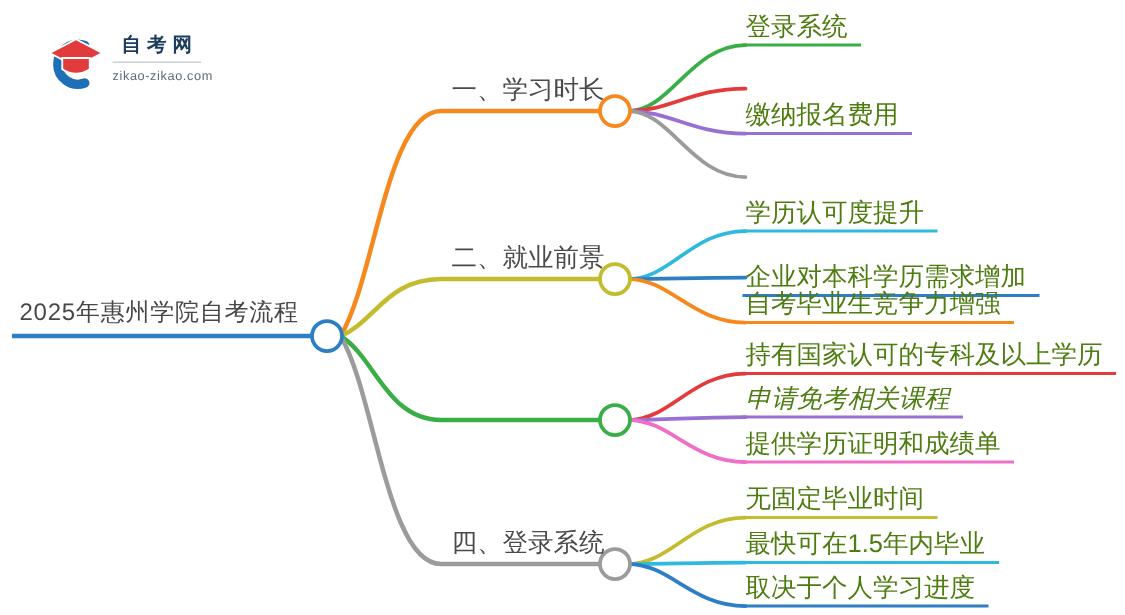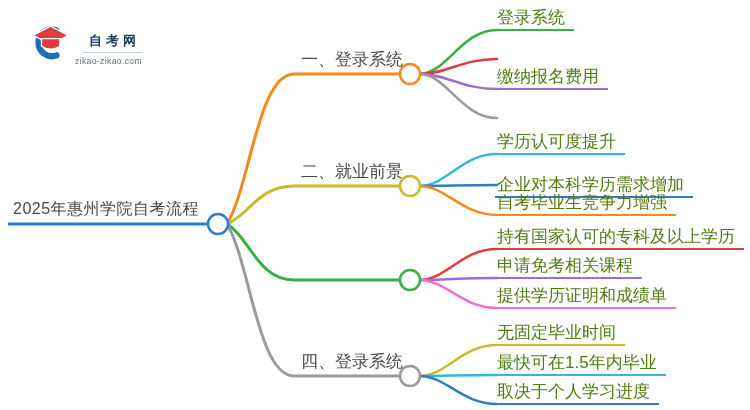--- a/index.html
+++ b/index.html
@@ -13,21 +13,21 @@
     color:#474747;white-space:nowrap;letter-spacing:0.5px;
   }
   .branch-label{
     position:absolute;font-size:17px;line-height:22px;color:#4a4a4a;white-space:nowrap;
   }
   .child-label{
     position:absolute;font-size:17px;line-height:21px;color:#4d7c0f;white-space:nowrap;
     padding:0 9px 1px 2px;border-bottom:2.5px solid #999;
   }
   .logo{position:absolute;left:29px;top:21px;display:flex;align-items:flex-start;gap:6px;}
-  .logo-textcol{display:flex;flex-direction:column;align-items:flex-end;margin-top:12px;}
+  .logo-textcol{display:flex;flex-direction:column;align-items:flex-start;margin-top:1px;}
   .logo-title{
     font-size:13px;font-weight:700;color:#1c3c5e;letter-spacing:4px;
     padding:0 2px 4px 6px;border-bottom:1px solid #c9d2d8;line-height:15px;
   }
   .logo-domain{font-size:8.5px;color:#5a6b7a;letter-spacing:0.4px;padding-top:3px;line-height:10px;}
 </style>
 </head>
 <body>
 
 <div id="stage">
@@ -67,25 +67,25 @@
       <path d="M15 21 v9 q11 7 22 0 v-9 z" fill="#e23b3b" stroke="#ffffff" stroke-width="1.5"></path>
     </svg>
     <div class="logo-textcol">
       <div class="logo-title">自考网</div>
       <div class="logo-domain">zikao-zikao.com</div>
     </div>
   </div>
 
 <div class="child-label" style="left: 495px; top: 7px; border-bottom-color: rgb(58, 174, 70);">登录系统</div>
     <div class="child-label" style="left: 495px; top: 66px; border-bottom-color: rgb(151, 112, 210);">缴纳报名费用</div>
-    <div class="branch-label" style="left: 301px; top: 49px;">一、登录系统</div>
+    <div class="branch-label" style="left: 301px; top: 49px;">一、学习时长</div>
     <div class="child-label" style="left: 495px; top: 131px; border-bottom-color: rgb(47, 185, 220);">学历认可度提升</div>
     <div class="child-label" style="left: 495px; top: 174px; border-bottom-color: rgb(46, 126, 198);">企业对本科学历需求增加</div>
     <div class="child-label" style="left: 495px; top: 192px; border-bottom-color: rgb(246, 137, 30);">自考毕业生竞争力增强</div>
     <div class="branch-label" style="left: 301px; top: 161px;">二、就业前景</div>
     <div class="child-label" style="left: 495px; top: 226px; border-bottom-color: rgb(227, 59, 59);">持有国家认可的专科及以上学历</div>
-    <div class="child-label" style="left: 495px; top: 255px; border-bottom-color: rgb(151, 112, 210);">申请免考相关课程</div>
+    <div class="child-label" style="left: 495px; top: 255px; border-bottom-color: rgb(151, 112, 210); font-style: italic;">申请免考相关课程</div>
     <div class="child-label" style="left: 495px; top: 285px; border-bottom-color: rgb(239, 110, 198);">提供学历证明和成绩单</div>
     <div class="child-label" style="left: 495px; top: 322px; border-bottom-color: rgb(194, 188, 46);">无固定毕业时间</div>
     <div class="child-label" style="left: 495px; top: 352px; border-bottom-color: rgb(47, 185, 220);">最快可在1.5年内毕业</div>
     <div class="child-label" style="left: 495px; top: 381px; border-bottom-color: rgb(46, 126, 198);">取决于个人学习进度</div>
     <div class="branch-label" style="left: 301px; top: 351px;">四、登录系统</div>
   </div>
 
 </body></html>

